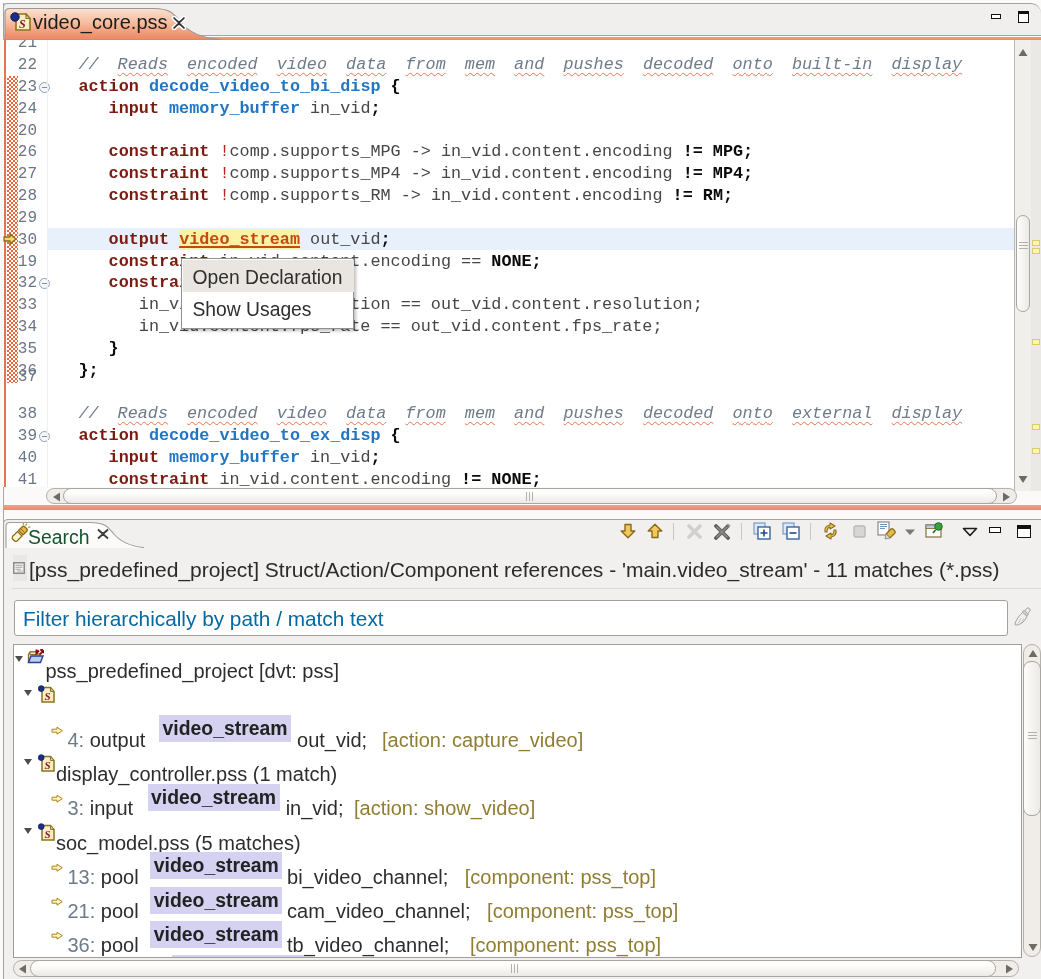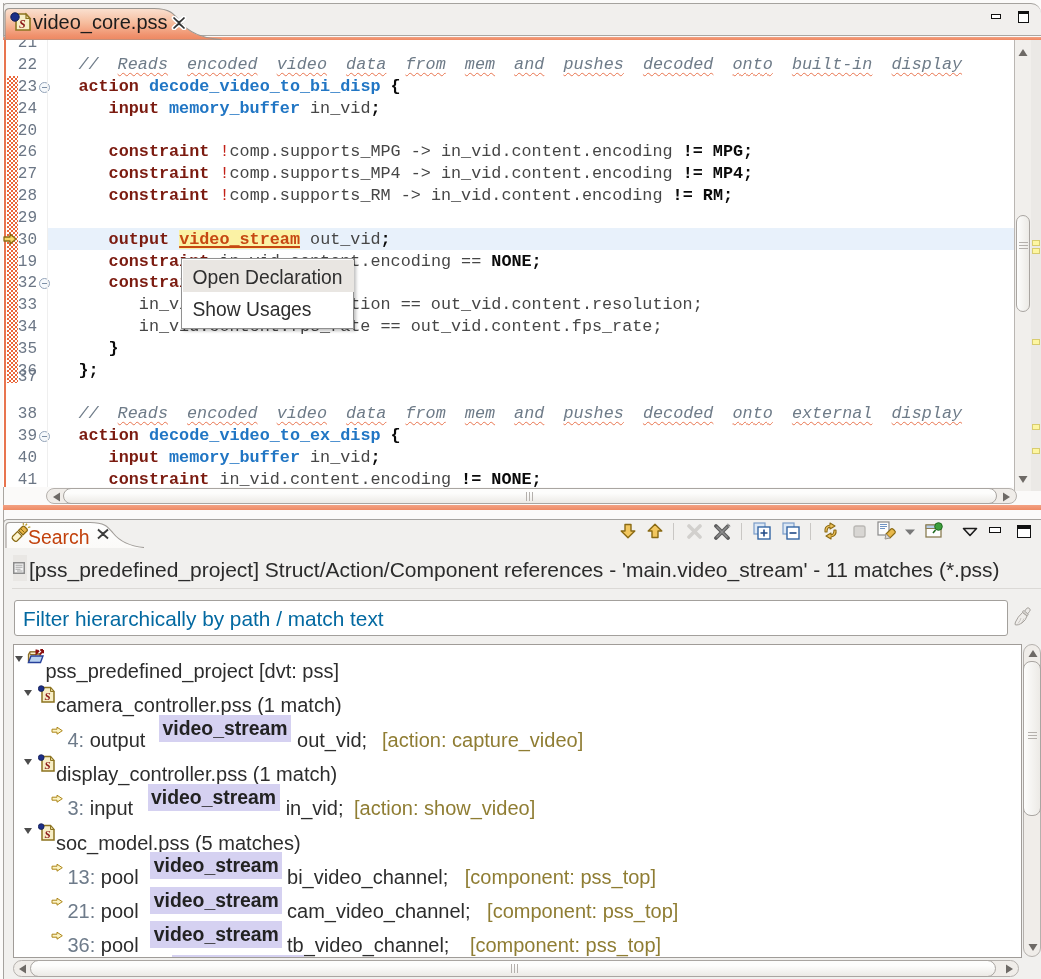--- a/index.html
+++ b/index.html
@@ -50,21 +50,21 @@
   
   #ctxmenu{left:178px;top:254.5px;width:173px;height:71px;background:#fff;
     border:1px solid #919191;box-sizing:border-box;box-shadow:2px 2px 3px rgba(0,0,0,0.25);}
   #mi1{left:1px;top:1px;width:171px;height:32.5px;background:#e9e6e2;}
   #mi1 span{position:absolute;left:9.5px;top:7.5px;font-size:19.3px;color:#2e2e2e;}
   #mi2{left:1px;top:33.5px;width:171px;height:36px;}
   #mi2 span{position:absolute;left:9.5px;top:6.5px;font-size:19.3px;color:#2e2e2e;}
   
   #spanel{left:3px;top:519px;width:1038px;height:460px;background:#f1f0ee;
      border-top:1px solid #a5a29e;border-left:1px solid #a5a29e;border-radius:5px 0 0 0;box-sizing:border-box;}
-  #stabtext{left:24px;top:6px;font-size:19.4px;color:#c2410c;}
+  #stabtext{left:24px;top:6px;font-size:19.4px;color:#14532d;}
   #sdesc{left:25px;top:38px;font-size:21px;color:#2b2b2b;}
   #sdescline{left:8px;top:68px;width:1030px;height:1px;background:#dbd9d6;}
   #sfilter{left:10px;top:80px;width:994px;height:36px;background:#fff;border:1px solid #a3a09c;
      border-radius:3px;box-sizing:border-box;}
   #sfilterph{left:19px;top:87px;font-size:20.8px;color:#0369a1;}
   #stree{left:8.5px;top:124px;width:1009px;height:313.5px;background:#fff;border:1px solid #a09c98;box-sizing:border-box;overflow:hidden;}
   .trow{left:0;height:34.3px;width:1007px;}
   .trtext{position:absolute;top:11px;height:34.3px;line-height:34.3px;font-size:20px;color:#2d2d2d;white-space:pre;}
   .oli{color:#8f7d33;}
   .gnum{color:#6e7b8a;}
@@ -328,21 +328,20 @@
         <div class="trtext" style="left:32px">pss_predefined_project [dvt: pss]</div>
       </div>
     <div class="abs trow" style="top:32.3px">
         <div class="exp" style="left:10.5px;top:13px"></div>
         <svg class="abs" style="left:24px;top:8px" width="18" height="18" viewBox="0 0 18 18">
     <path d="M4,2.5 L12.5,2.5 L16,6.5 L16,17 L4,17 Z" fill="#f7eec7" stroke="#8d7420" stroke-width="1.5"></path>
     <path d="M12.5,2.5 L12.5,6.5 L16,6.5 Z" fill="#e6d9a0" stroke="#8d7420" stroke-width="1"></path>
     <text x="6.4" y="14.6" font-family="Liberation Serif,serif" font-style="italic" font-weight="bold" font-size="11" fill="#8b1717">S</text>
     <circle cx="3.2" cy="3.6" r="2.9" fill="#1c2f88" stroke="#101b50" stroke-width="0.8"></circle>
     </svg>
-        <div class="trtext" style="left:42.5px">camera_controller.pss (1 match)</div>
       </div>
     <div class="abs trow" style="top:66.6px">
         <svg class="abs" style="left:37.5px;top:14px" width="13" height="9" viewBox="0 0 13 9">
       <path d="M1,3.2 L6,3.2 L6,1.2 L11.3,4.7 L6,8.2 L6,6.2 L1,6.2 Z" fill="#fbf3c4" stroke="#ad8618" stroke-width="1" stroke-linejoin="round"></path>
     </svg>
         <span class="trtext" style="left:54px"><span class="gnum">4:</span> output</span>
         <div class="hlbox" style="left:145.5px">video_stream</div>
         <span class="trtext" style="left:278.0px"> out_vid;</span>
         <span class="trtext oli" style="left:368.5px">[action: capture_video]</span>
       </div>

